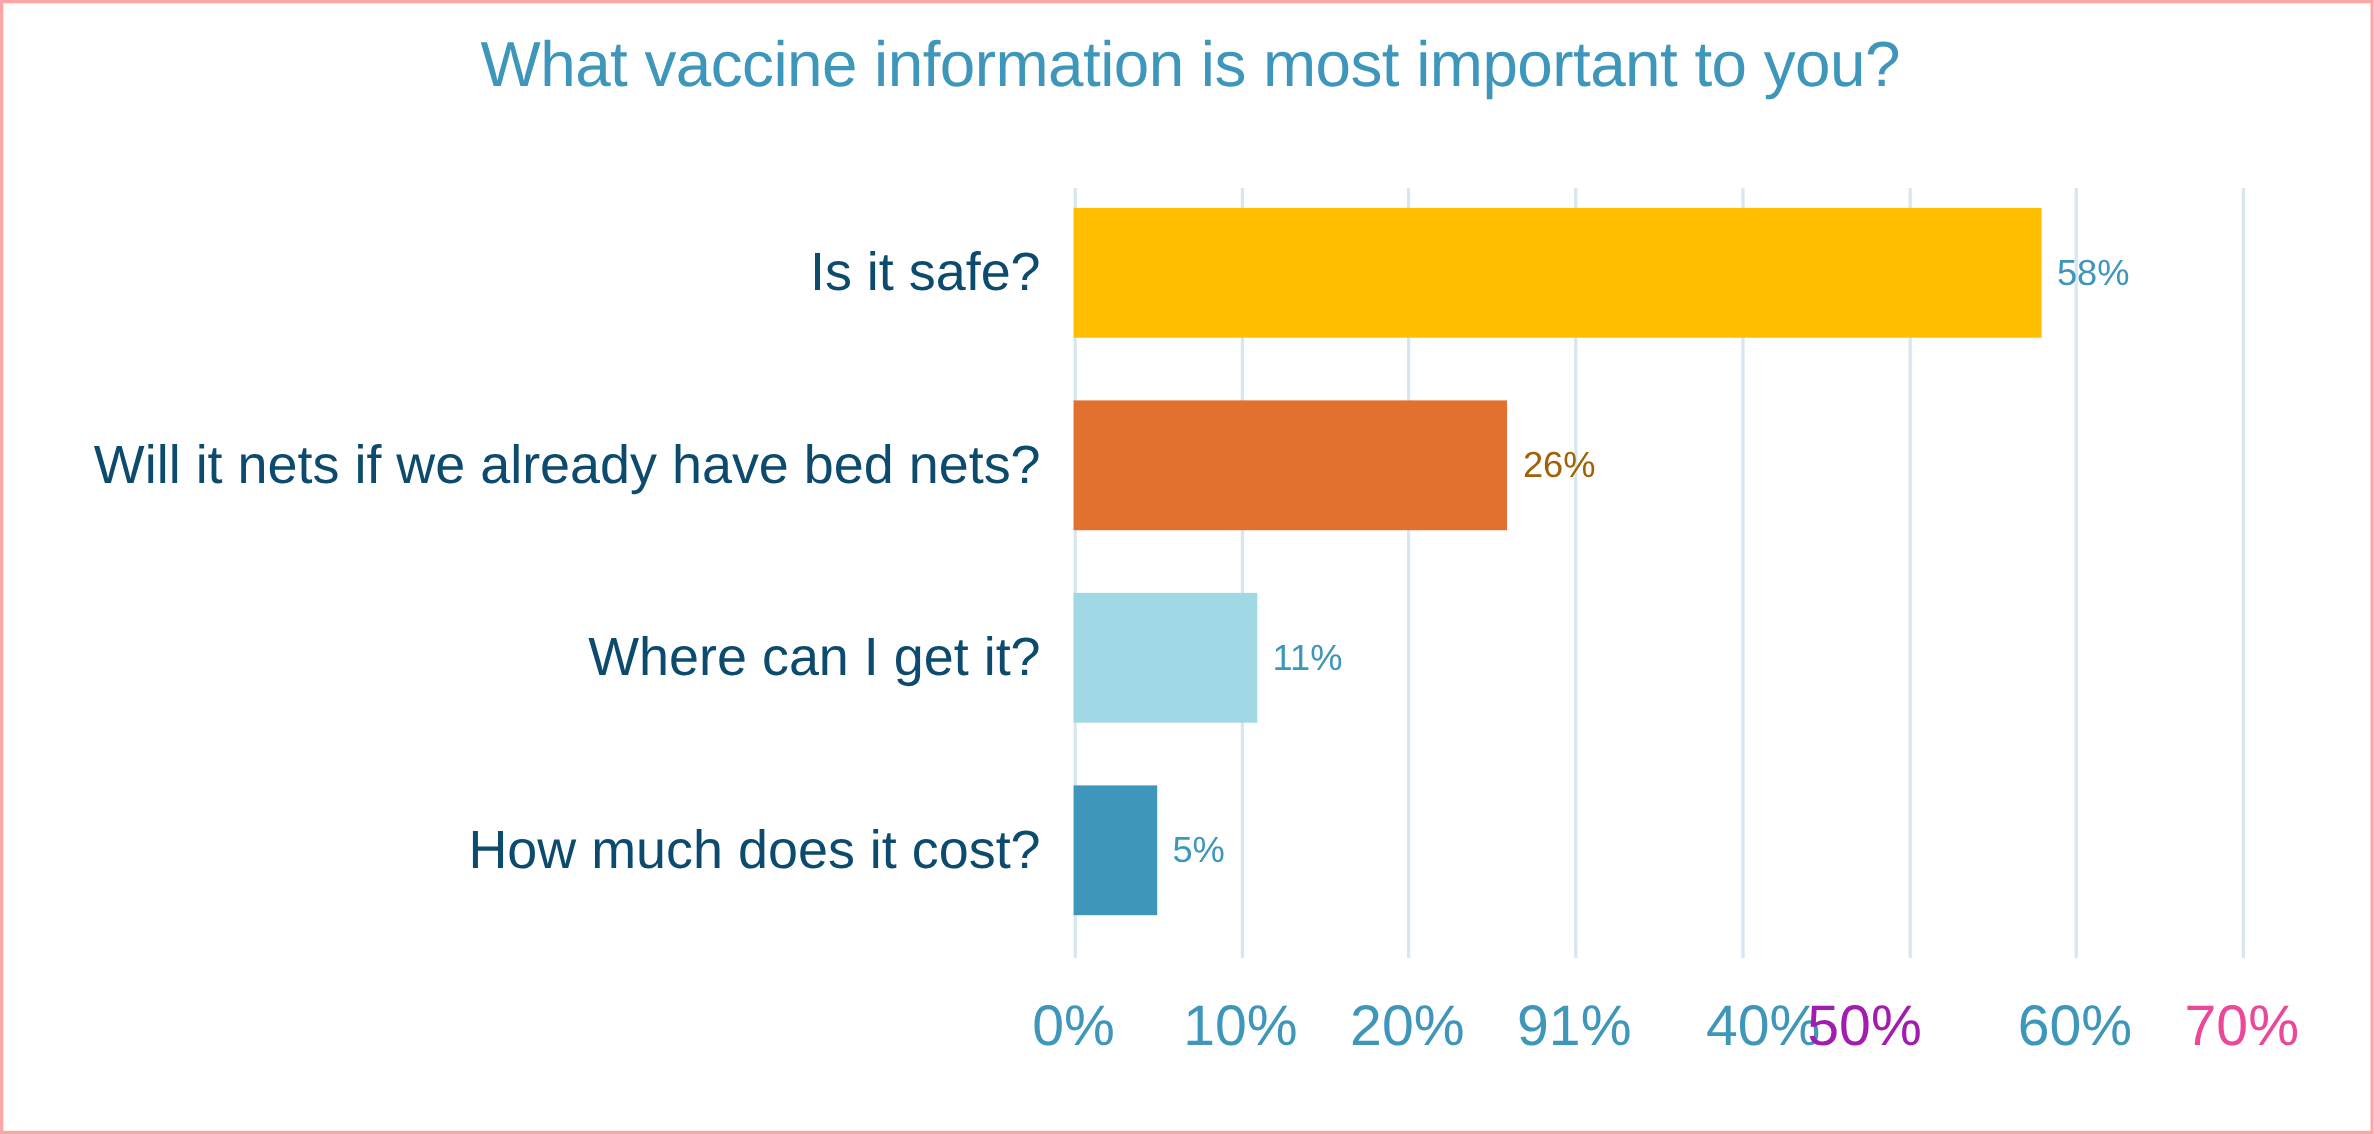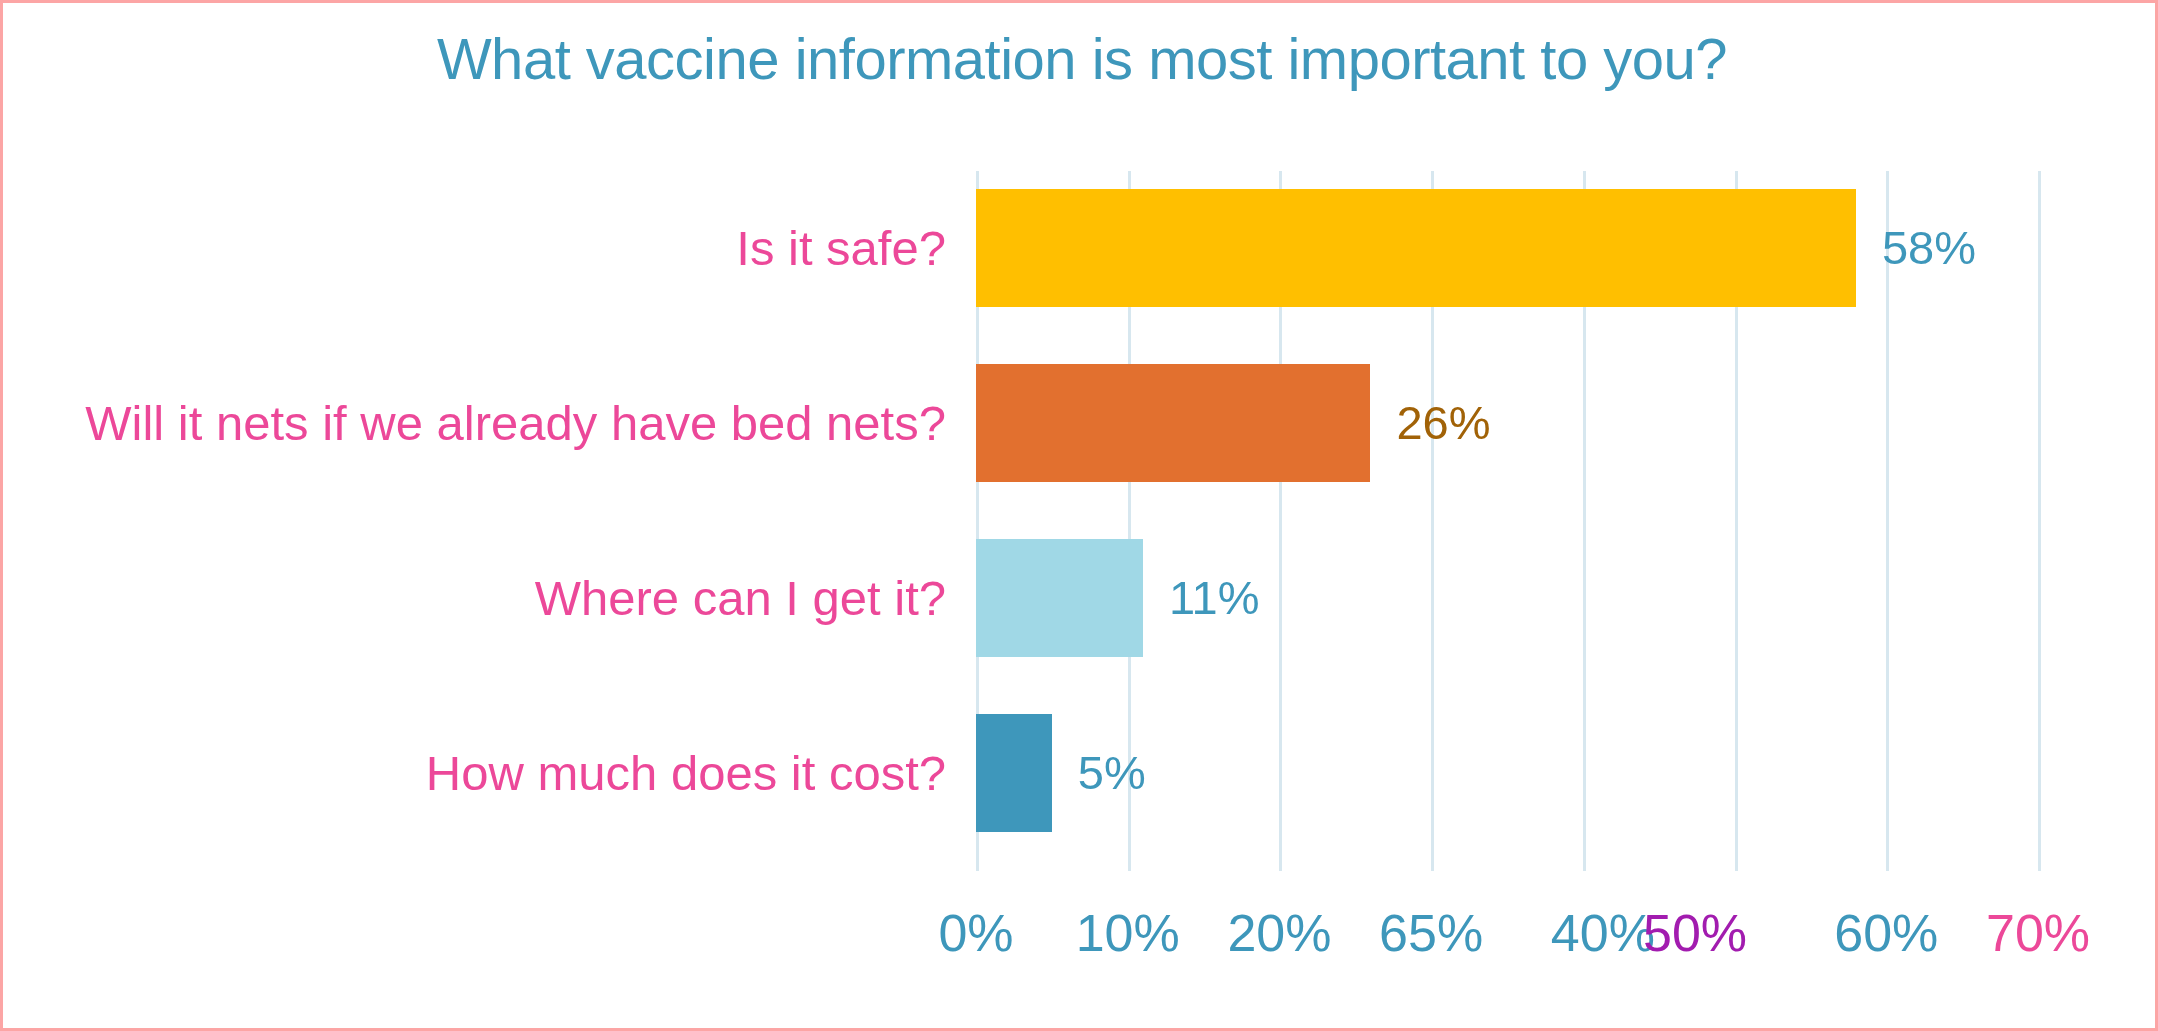--- a/index.html
+++ b/index.html
@@ -70,34 +70,34 @@
     left: 0;
     top: 18px;
     height: 118px;
   }
 
   .bar-value {
     position: absolute;
     top: 18px;
     height: 118px;
     line-height: 118px;
-    font-size: 47px;
+    font-size: 33px;
     color: #3e97bb;
     white-space: nowrap;
-    padding-left: 26px;
+    padding-left: 14px;
   }
 
   
   .cat-label {
     position: absolute;
     right: 1209px;          
     height: 118px;
     line-height: 118px;
     font-size: 49px;
-    color: #ec4899;
+    color: #0c4a6e;
     white-space: nowrap;
     text-align: right;
   }
   .cat-label[data-row="0"] { top: 186px; }
   .cat-label[data-row="1"] { top: 361px; }
   .cat-label[data-row="2"] { top: 536px; }
   .cat-label[data-row="3"] { top: 711px; }
 
   
   #x-axis {
@@ -155,20 +155,20 @@
     <div class="bar-row" data-row="3">
       <div class="bar" style="width: 75.8571px; background: rgb(62, 151, 187);"></div>
       <div class="bar-value" style="left: 75.8571px; color: rgb(62, 151, 187);">5%</div>
     </div>
   </div>
 
   <div id="x-axis">
       <div class="tick-label" style="left: 0px; color: rgb(62, 151, 187);">0%</div>
       <div class="tick-label" style="left: 151.714px; color: rgb(62, 151, 187);">10%</div>
       <div class="tick-label" style="left: 303.429px; color: rgb(62, 151, 187);">20%</div>
-      <div class="tick-label" style="left: 455.143px; color: rgb(62, 151, 187);">65%</div>
+      <div class="tick-label" style="left: 455.143px; color: rgb(62, 151, 187);">91%</div>
       <div class="tick-label" style="left: 606.857px; color: rgb(62, 151, 187); margin-left: 20px;">40%</div>
       <div class="tick-label" style="left: 719px; color: #a21caf;">50%</div>
       <div class="tick-label" style="left: 910.286px; color: rgb(62, 151, 187);">60%</div>
       <div class="tick-label" style="left: 1062px; color: #ec4899;">70%</div>
     </div>
 
 </div>
 
 </body></html>

